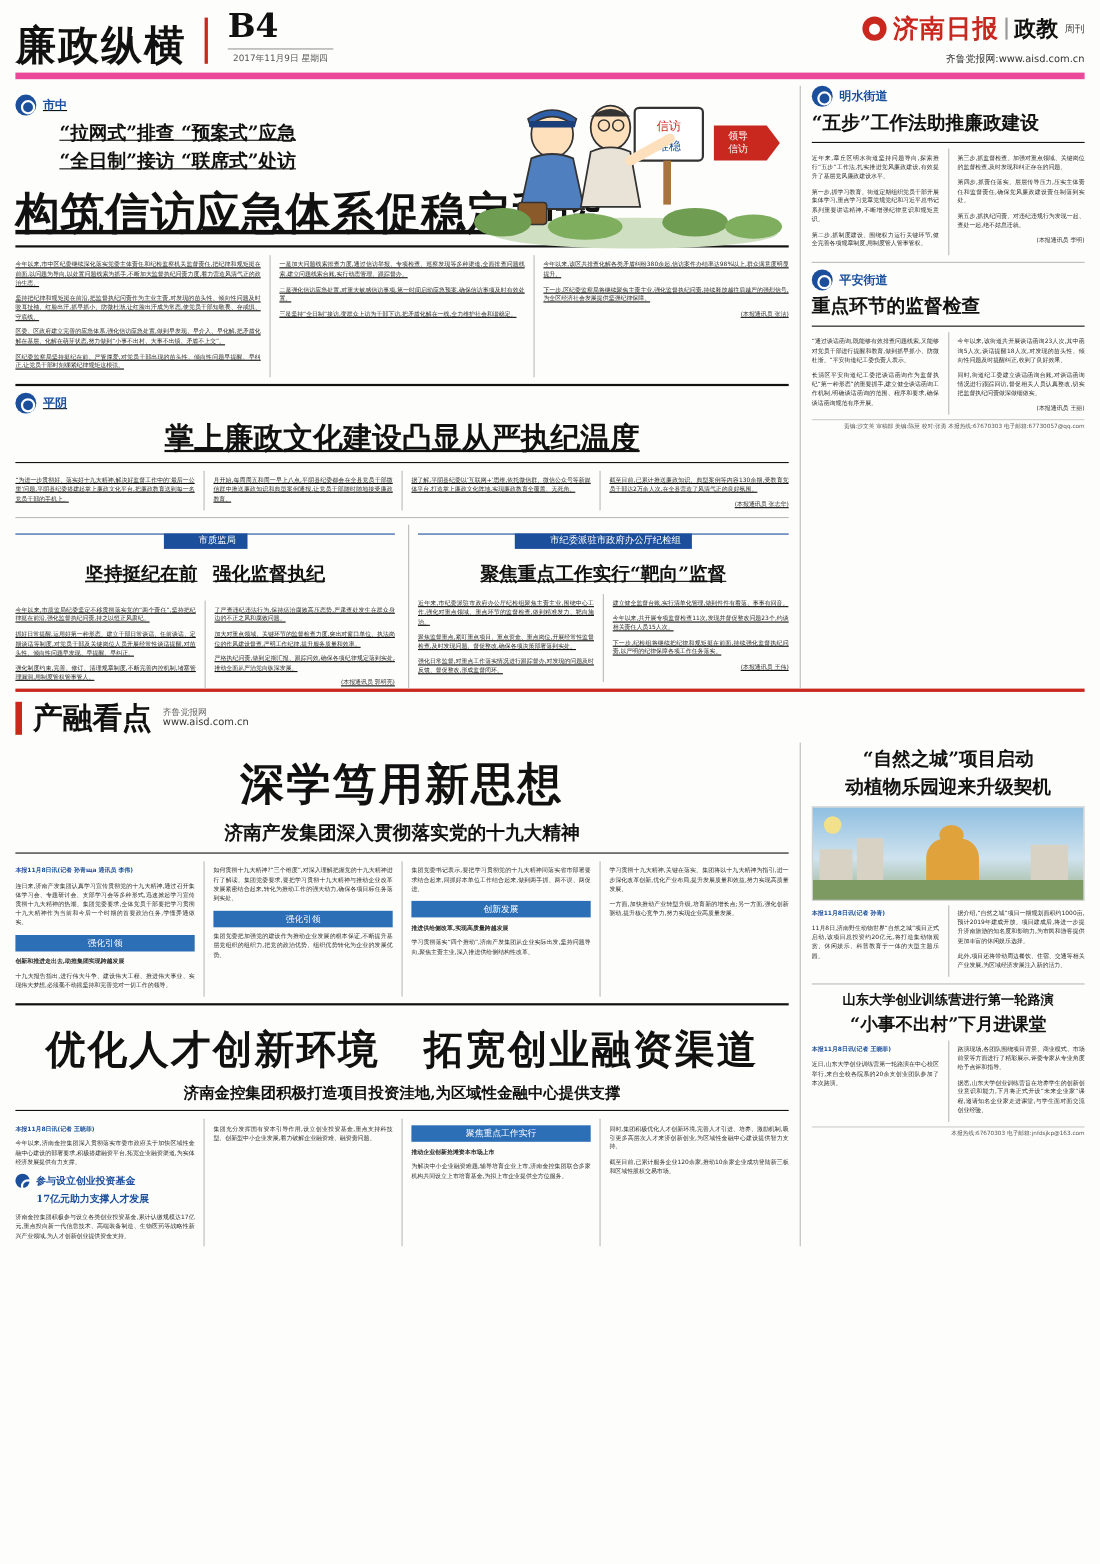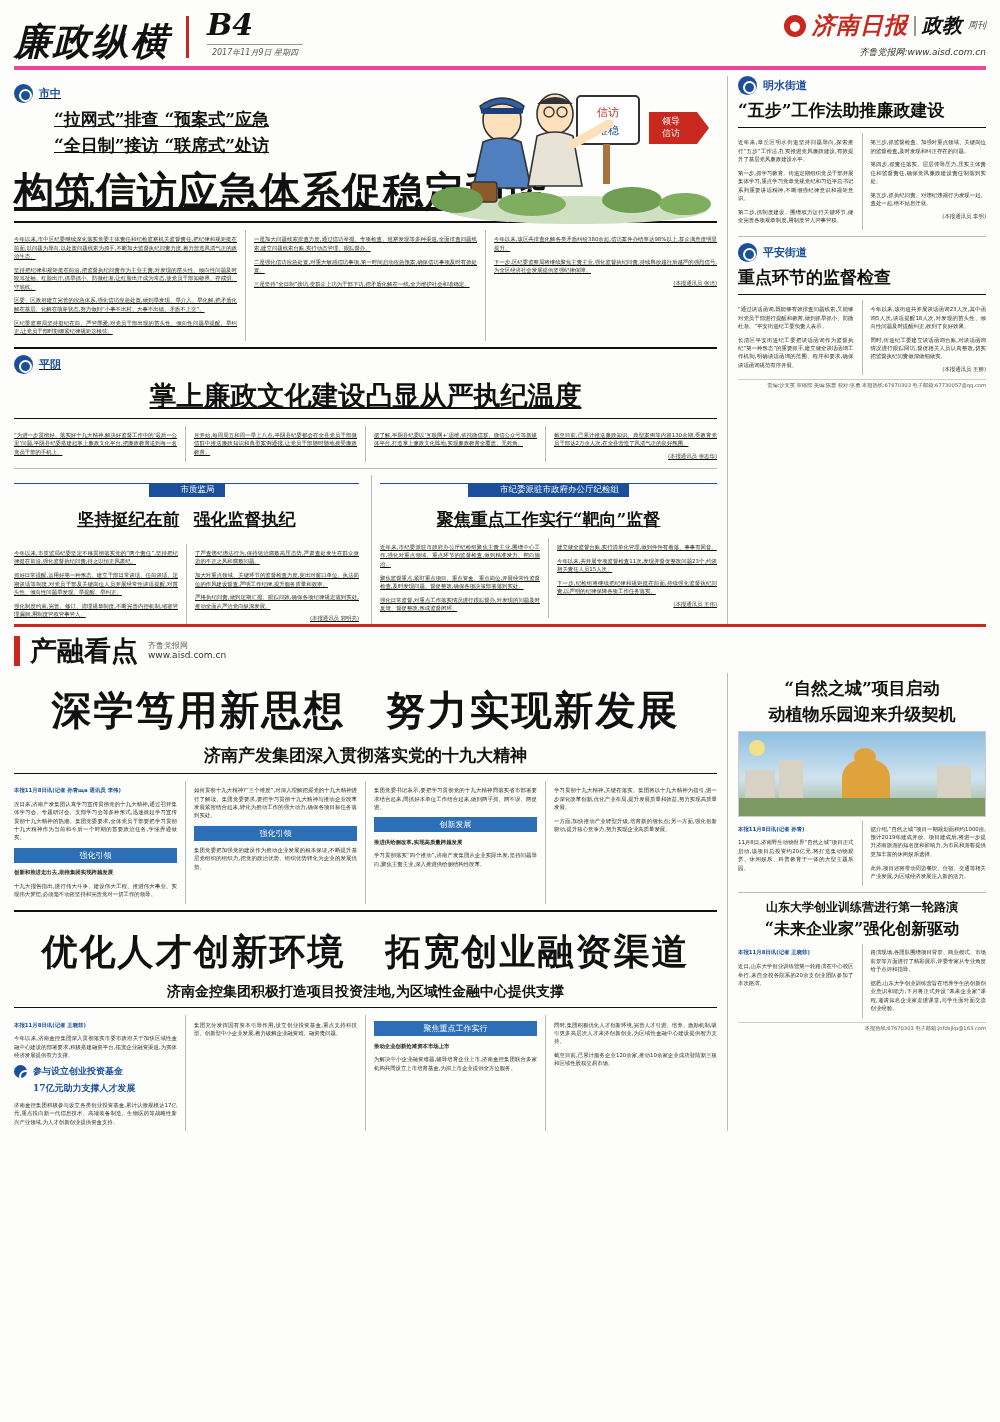--- a/index.html
+++ b/index.html
@@ -7,21 +7,21 @@
     width:1000px;height:1422px;
     background:#fdfdfb;
     font-family:"DejaVu Sans","Liberation Sans",sans-serif;
     color:#111;
     overflow:hidden;
     position:relative;
   }
   .page{position:relative;width:1000px;height:1422px;box-sizing:border-box;padding:10px 14px;}
 
   
-  .masthead{display:flex;align-items:flex-start;justify-content:space-between;border-bottom:4px solid #ec4899;padding-bottom:6px;font-style:italic;}
+  .masthead{display:flex;align-items:center;justify-content:space-between;border-bottom:6px solid #ec4899;padding-bottom:6px;}
   .mast-left{display:flex;align-items:flex-end;gap:12px;}
   .mast-title{font-family:"DejaVu Serif","Liberation Serif",serif;font-weight:bold;font-size:37px;letter-spacing:2px;color:#111;line-height:1;}
   .mast-sep{width:3px;height:42px;background:#c8281e;margin:0 6px 2px 4px;}
   .mast-sec{font-family:"DejaVu Serif","Liberation Serif",serif;font-size:30px;font-weight:bold;line-height:1;}
   .mast-date{font-size:8px;color:#555;border-top:1px solid #999;padding-top:2px;margin-top:4px;width:96px;text-align:center;}
   .mast-right{text-align:right;}
   .brand-row{display:flex;align-items:center;justify-content:flex-end;gap:6px;}
   .brand-logo{width:22px;height:22px;border-radius:50%;background:#c8281e;color:#fff;font-size:13px;display:flex;align-items:center;justify-content:center;font-weight:bold;}
   .brand-name{color:#c8281e;font-family:"DejaVu Serif","Liberation Serif",serif;font-size:23px;font-weight:bold;letter-spacing:1px;}
   .brand-bar{width:2px;height:20px;background:#999;}
@@ -310,21 +310,20 @@
       <b>齐鲁党报网</b>
       <span>www.aisd.com.cn</span>
     </div>
   </div>
 
   <div style="display:flex;gap:10px;margin-top:4px;">
 
     <div style="flex:1;">
       <div style="display:flex;justify-content:center;gap:40px;">
         <div class="big-title">深学笃用新思想</div>
-        <div class="big-title">努力实现新发展</div>
       </div>
       <div class="big-sub">济南产发集团深入贯彻落实党的十九大精神</div>
       <div style="height:1px;background:#111;margin:6px 0;"></div>
 
       <div class="cols">
         <div>
           <p class="body-text"><span class="blue-lead">本报11月8日讯(记者 孙青ща 通讯员 李伟)</span></p>
           <p class="body-text">连日来,济南产发集团认真学习宣传贯彻党的十九大精神,通过召开集体学习会、专题研讨会、支部学习会等多种形式,迅速掀起学习宣传贯彻十九大精神的热潮。集团党委要求,全体党员干部要把学习贯彻十九大精神作为当前和今后一个时期的首要政治任务,学懂弄通做实。</p>
           <div class="mini-badge">强化引领</div>
           <p class="body-text" style="font-weight:bold;">创新和推进走出去,助推集团实现跨越发展</p>
@@ -404,21 +403,21 @@
         </div>
         <div class="col-rule" style="flex:1;padding-left:8px;">
           <p class="cap">据介绍,“自然之城”项目一期规划面积约1000亩,预计2019年建成开放。项目建成后,将进一步提升济南旅游的知名度和影响力,为市民和游客提供更加丰富的休闲娱乐选择。</p>
           <p class="cap">此外,项目还将带动周边餐饮、住宿、交通等相关产业发展,为区域经济发展注入新的活力。</p>
         </div>
       </div>
 
       <div class="divider"></div>
 
       <div class="rail-hd" style="text-align:center;font-size:12px;">山东大学创业训练营进行第一轮路演</div>
-      <div class="rail-hd" style="text-align:center;font-size:16px;margin-top:-2px;">“未来企业家”强化创新驱动</div>
+      <div class="rail-hd" style="text-align:center;font-size:16px;margin-top:-2px;">“小事不出村”下月进课堂</div>
 
       <div style="display:flex;gap:8px;margin-top:4px;">
         <div style="flex:1;">
           <p class="cap"><span class="blue-lead">本报11月8日讯(记者 王晓菲)</span></p>
           <p class="cap">近日,山东大学创业训练营第一轮路演在中心校区举行,来自全校各院系的20余支创业团队参加了本次路演。</p>
         </div>
         <div class="col-rule" style="flex:1;padding-left:8px;">
           <p class="cap">路演现场,各团队围绕项目背景、商业模式、市场前景等方面进行了精彩展示,评委专家从专业角度给予点评和指导。</p>
           <p class="cap">据悉,山东大学创业训练营旨在培养学生的创新创业意识和能力,下月将正式开设“未来企业家”课程,邀请知名企业家走进课堂,与学生面对面交流创业经验。</p>
         </div>

